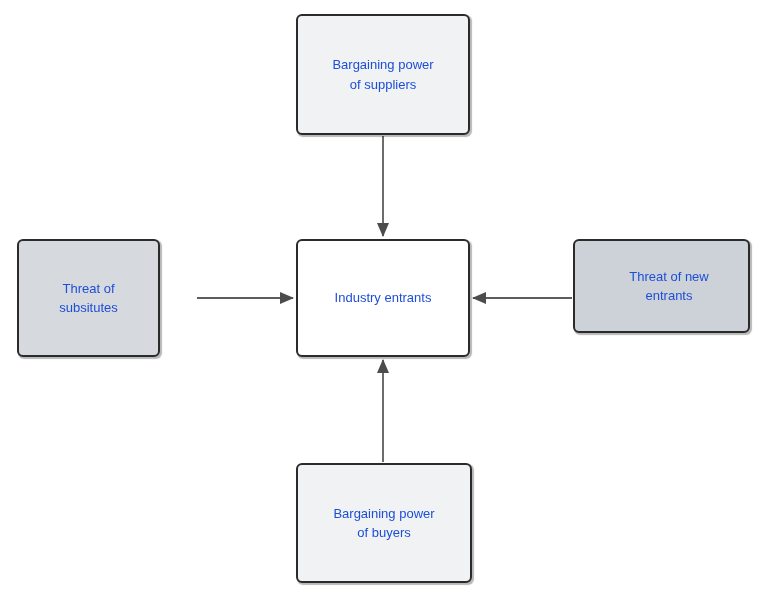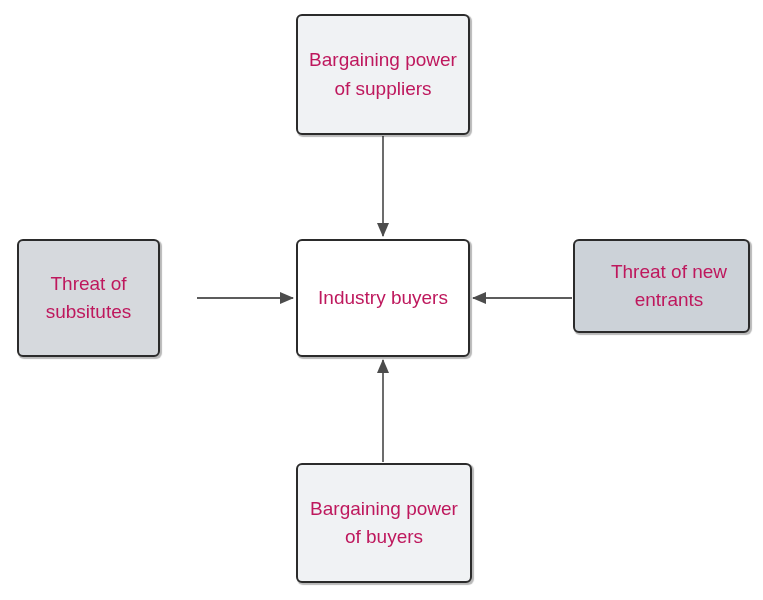--- a/index.html
+++ b/index.html
@@ -22,23 +22,23 @@
     border-radius: 6px;
     display: flex;
     align-items: center;
     justify-content: center;
     text-align: center;
     box-shadow: 1.5px 1.5px 1px rgba(0,0,0,0.28);
     background: #ffffff;
   }
   .node .label {
     white-space: pre-line;
-    font-size: 19px;
+    font-size: 13px;
     line-height: 1.5;
-    color: #be185d;
+    color: #1d4ed8;
     padding: 0 8px;
   }
   .node-suppliers   { left: 296px; top: 14px;  width: 174px; height: 121px; }
   .node-substitutes { left: 17px;  top: 239px; width: 143px; height: 118px; }
   .node-rivalry     { left: 296px; top: 239px; width: 174px; height: 118px; }
   .node-entrants    { left: 573px; top: 239px; width: 177px; height: 94px; padding-left: 15px; }
   .node-buyers      { left: 296px; top: 463px; width: 176px; height: 120px; }
   .arrow-layer {
     position: absolute;
     left: 0; top: 0;
@@ -67,21 +67,21 @@
     <span class="label">Bargaining power
 of suppliers</span>
   </div>
 
   <div class="node node-substitutes" style="background-color: rgb(214, 217, 221);">
     <span class="label">Threat of
 subsitutes</span>
   </div>
 
   <div class="node node-rivalry" style="background-color: rgb(255, 255, 255);">
-    <span class="label">Industry buyers</span>
+    <span class="label">Industry entrants</span>
   </div>
 
   <div class="node node-entrants" style="background-color: rgb(204, 210, 216);">
     <span class="label">Threat of new
 entrants</span>
   </div>
 
   <div class="node node-buyers" style="background-color: rgb(240, 242, 244);">
     <span class="label">Bargaining power
 of buyers</span>

